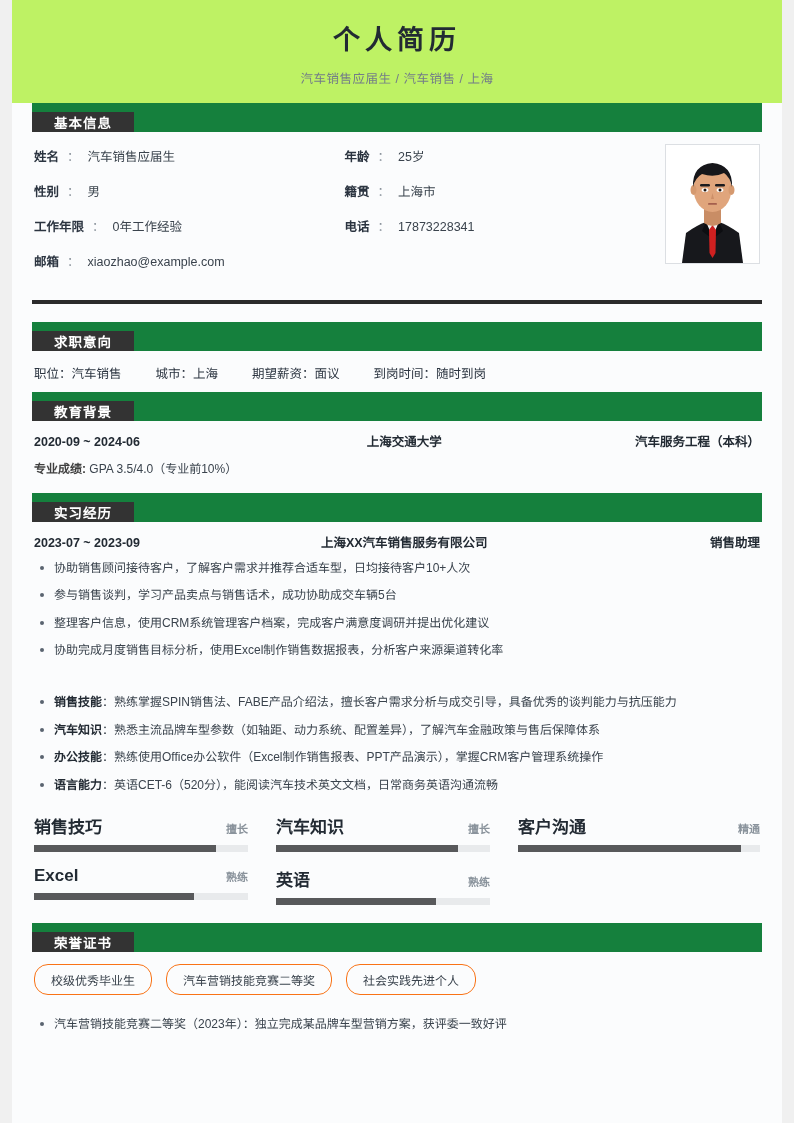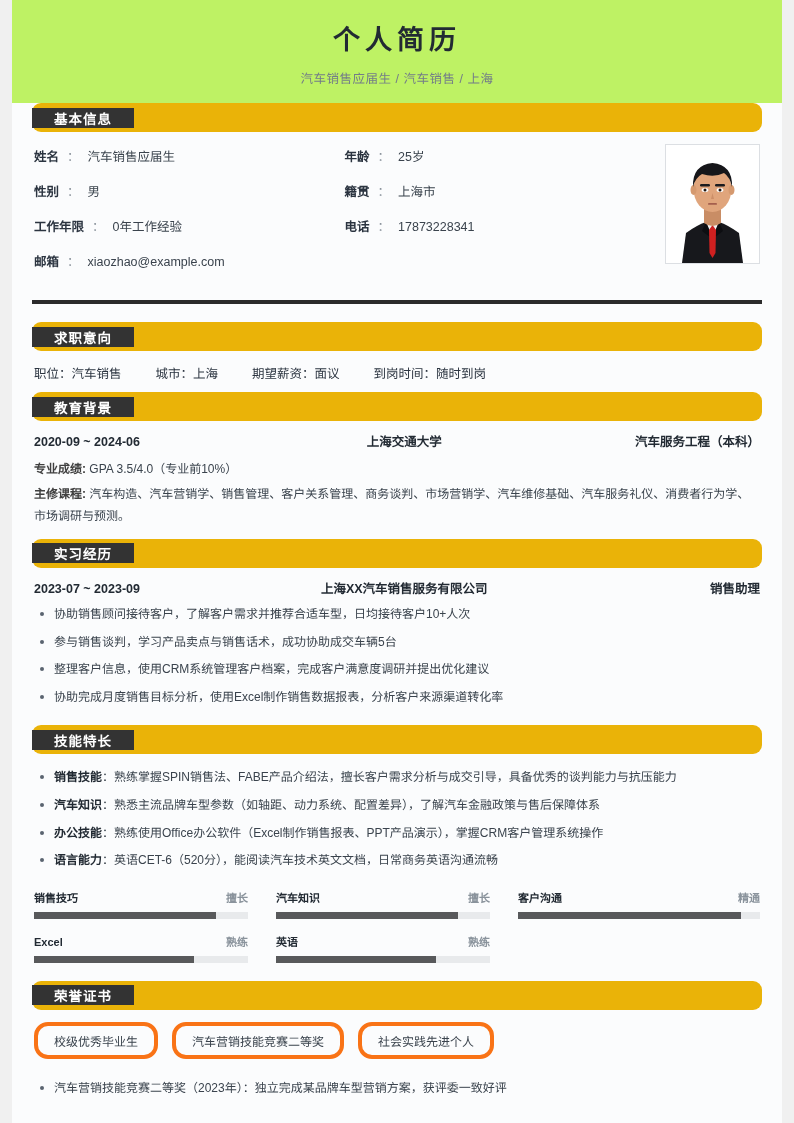--- a/index.html
+++ b/index.html
@@ -57,25 +57,24 @@
   .resume-subtitle {
     font-size: 12.5px;
     color: #737d88;
     letter-spacing: 0.5px;
   }
 
   
   .section-bar {
     position: relative;
     height: 29px;
-    background: #eab308;
+    background: #15803d;
     margin: 0 20px;
     display: flex;
-    align-items: center;
-    border-radius: 9px;
+    align-items: flex-end;
   }
   .section-tab {
     background: #333333;
     color: #ffffff;
     font-size: 13.5px;
     font-weight: bold;
     letter-spacing: 1px;
     display: flex;
     align-items: center;
     padding: 0 22px;
@@ -201,21 +200,21 @@
     padding-right: 28px;
     margin-bottom: 14px;
   }
   .bar-top {
     display: flex;
     justify-content: space-between;
     align-items: baseline;
     margin-bottom: 7px;
   }
   .bar-name {
-    font-size: 11px;
+    font-size: 17px;
     font-weight: bold;
     color: #222a33;
   }
   .bar-level {
     font-size: 11px;
     color: #8a939c;
     font-weight: bold;
   }
   .bar-track {
     height: 7px;
@@ -227,21 +226,21 @@
     background: #58595b;
   }
 
   
   .tags-row {
     display: flex;
     flex-wrap: wrap;
     padding: 12px 22px 6px 22px;
   }
   .tag {
-    border: 4px solid #f97316;
+    border: 1px solid #f97316;
     border-radius: 14px;
     padding: 6px 16px;
     font-size: 12px;
     color: #3a434d;
     margin-right: 14px;
     margin-bottom: 8px;
     background: #fbfcfd;
     white-space: nowrap;
   }
 </style>
@@ -353,46 +352,39 @@
     <div class="block">
       <div class="entry-head">
         <span class="entry-date">2020-09 ~ 2024-06</span>
         <span class="entry-org">上海交通大学</span>
         <span class="entry-role">汽车服务工程（本科）</span>
       </div>
       <div class="kv-line">
         <b>专业成绩</b><b>:</b>
         <span>GPA 3.5/4.0（专业前10%）</span>
       </div>
-      <div class="kv-line">
-        <b>主修课程</b><b>:</b>
-        <span>汽车构造、汽车营销学、销售管理、客户关系管理、商务谈判、市场营销学、汽车维修基础、汽车服务礼仪、消费者行为学、市场调研与预测。</span>
-      </div>
     </div>
 
     <div class="section-bar">
       <div class="section-tab">实习经历</div>
     </div>
     <div class="block">
       <div class="entry-head">
         <span class="entry-date">2023-07 ~ 2023-09</span>
         <span class="entry-org">上海XX汽车销售服务有限公司</span>
         <span class="entry-role">销售助理</span>
       </div>
       <ul class="bullets">
         <li>协助销售顾问接待客户，了解客户需求并推荐合适车型，日均接待客户10+人次</li>
         <li>参与销售谈判，学习产品卖点与销售话术，成功协助成交车辆5台</li>
         <li>整理客户信息，使用CRM系统管理客户档案，完成客户满意度调研并提出优化建议</li>
         <li>协助完成月度销售目标分析，使用Excel制作销售数据报表，分析客户来源渠道转化率</li>
       </ul>
     </div>
 
-    <div class="section-bar">
-      <div class="section-tab">技能特长</div>
-    </div>
     <div class="block" style="padding-bottom:4px;">
       <ul class="bullets">
         <li><b>销售技能</b><span>：熟练掌握SPIN销售法、FABE产品介绍法，擅长客户需求分析与成交引导，具备优秀的谈判能力与抗压能力</span></li>
         <li><b>汽车知识</b><span>：熟悉主流品牌车型参数（如轴距、动力系统、配置差异），了解汽车金融政策与售后保障体系</span></li>
         <li><b>办公技能</b><span>：熟练使用Office办公软件（Excel制作销售报表、PPT产品演示），掌握CRM客户管理系统操作</span></li>
         <li><b>语言能力</b><span>：英语CET-6（520分），能阅读汽车技术英文文档，日常商务英语沟通流畅</span></li>
       </ul>
     </div>
     <div class="bars-grid">
       <div class="bar-cell">

